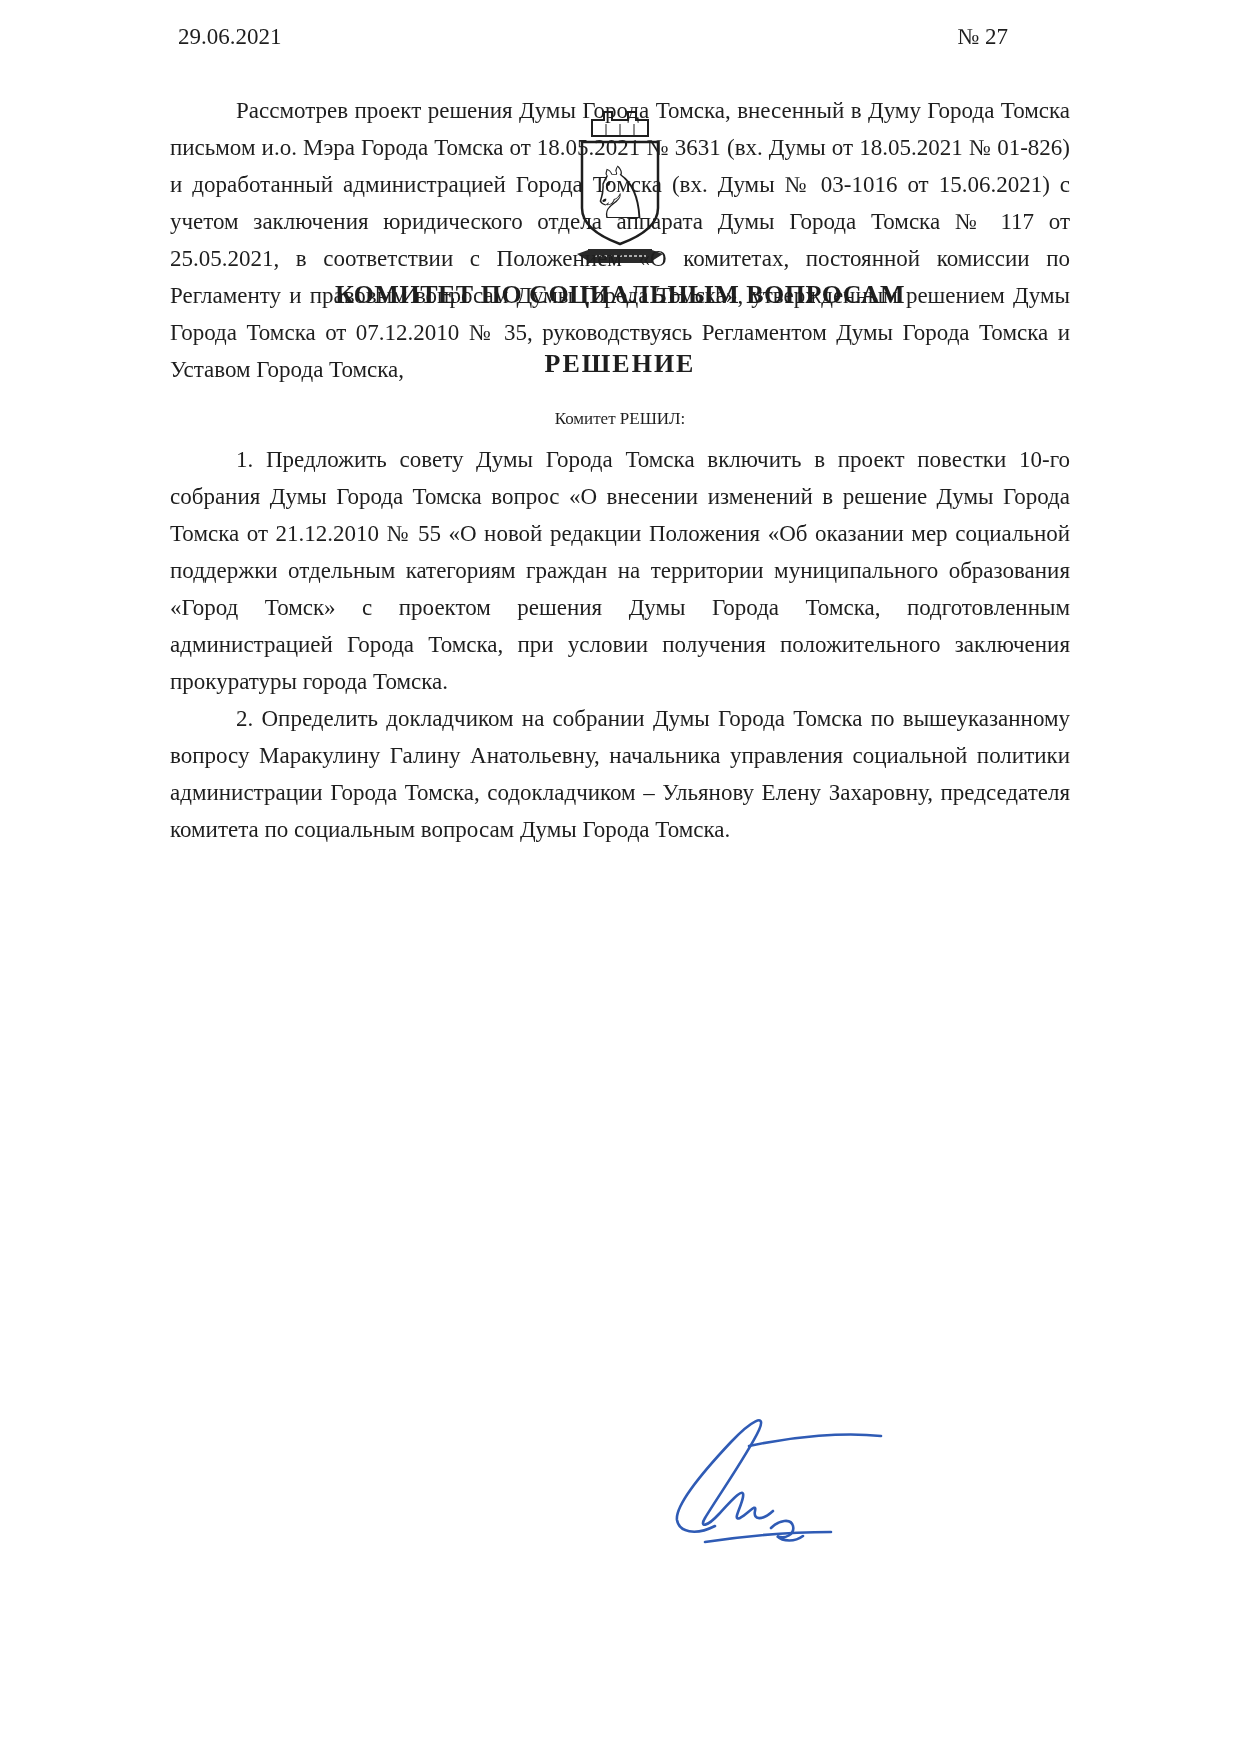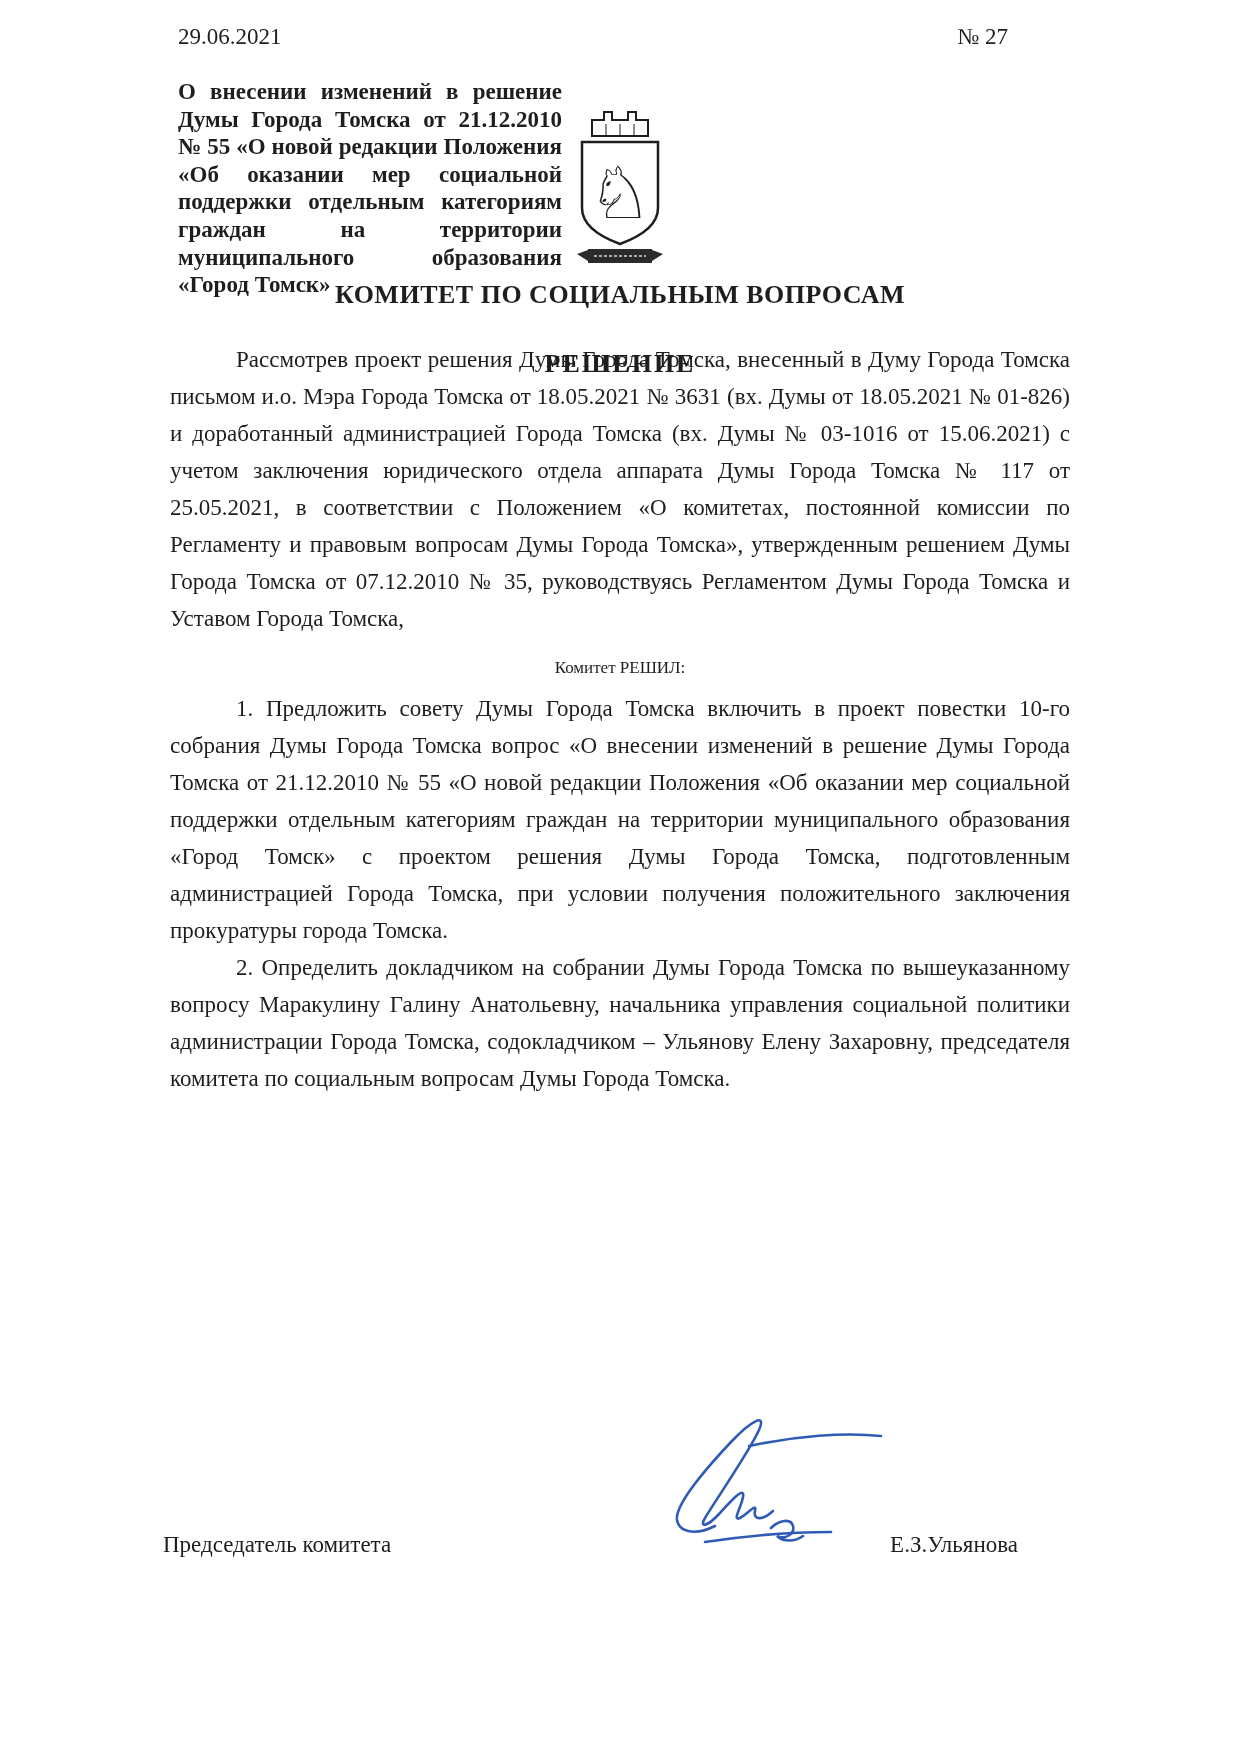--- a/index.html
+++ b/index.html
@@ -112,38 +112,33 @@
   <h2 class="title-center committee-title">КОМИТЕТ ПО СОЦИАЛЬНЫМ ВОПРОСАМ</h2>
   <h2 class="title-center doctype-title">РЕШЕНИЕ</h2>
 
   <div class="content">
 
     <div class="date-row">
       <span>29.06.2021</span>
       <span>№ 27</span>
     </div>
 
-    <div class="subject">О внесении изменений в решение Думы Города Томска от 21.12.2010 № 55 «О новой редакции Положения «Об оказании мер социальной поддержки отдельным категориям граждан на территории муниципального образования «Город Томск»</div>
 
     <p class="body-par preamble">Рассмотрев проект решения Думы Города Томска, внесенный в Думу Города Томска письмом и.о. Мэра Города Томска от 18.05.2021 № 3631 (вх. Думы от 18.05.2021 № 01-826) и доработанный администрацией Города Томска (вх. Думы № 03-1016 от 15.06.2021) с учетом заключения юридического отдела аппарата Думы Города Томска № 117 от 25.05.2021, в соответствии с Положением «О комитетах, постоянной комиссии по Регламенту и правовым вопросам Думы Города Томска», утвержденным решением Думы Города Томска от 07.12.2010 № 35, руководствуясь Регламентом Думы Города Томска и Уставом Города Томска,</p>
 
     <p class="resolved-heading">Комитет РЕШИЛ:</p>
 
     <p class="body-par">1. Предложить совету Думы Города Томска включить в проект повестки 10-го собрания Думы Города Томска вопрос «О внесении изменений в решение Думы Города Томска от 21.12.2010 № 55 «О новой редакции Положения «Об оказании мер социальной поддержки отдельным категориям граждан на территории муниципального образования «Город Томск» с проектом решения Думы Города Томска, подготовленным администрацией Города Томска, при условии получения положительного заключения прокуратуры города Томска.</p>
     <p class="body-par">2. Определить докладчиком на собрании Думы Города Томска по вышеуказанному вопросу Маракулину Галину Анатольевну, начальника управления социальной политики администрации Города Томска, содокладчиком – Ульянову Елену Захаровну, председателя комитета по социальным вопросам Думы Города Томска.</p>
 
   </div>
 
   <svg class="signature-svg" viewBox="0 0 250 160" xmlns="http://www.w3.org/2000/svg">
     <g fill="none" stroke="#2f5bb5" stroke-width="2.6" stroke-linecap="round">
       <path d="M70 118 C50 128 34 124 32 112 C30 98 54 68 86 34 C106 13 122 4 114 22 C104 44 72 90 60 110 C54 120 62 119 74 106 C86 93 100 77 98 89 C96 100 87 113 95 110 C103 106 112 94 110 103 C108 112 117 113 128 103"></path>
       <path d="M104 38 C150 28 200 24 236 28"></path>
       <path d="M126 120 C134 112 146 110 148 118 C150 126 140 132 132 128 C138 134 150 134 158 128"></path>
       <path d="M60 134 C100 128 150 124 186 124"></path>
     </g>
   </svg>
 
-  <div class="footer-row">
-    <span>Председатель комитета</span>
-    <span class="footer-name">Е.З.Ульянова</span>
-  </div>
 
 </div>
 
 </body></html>

